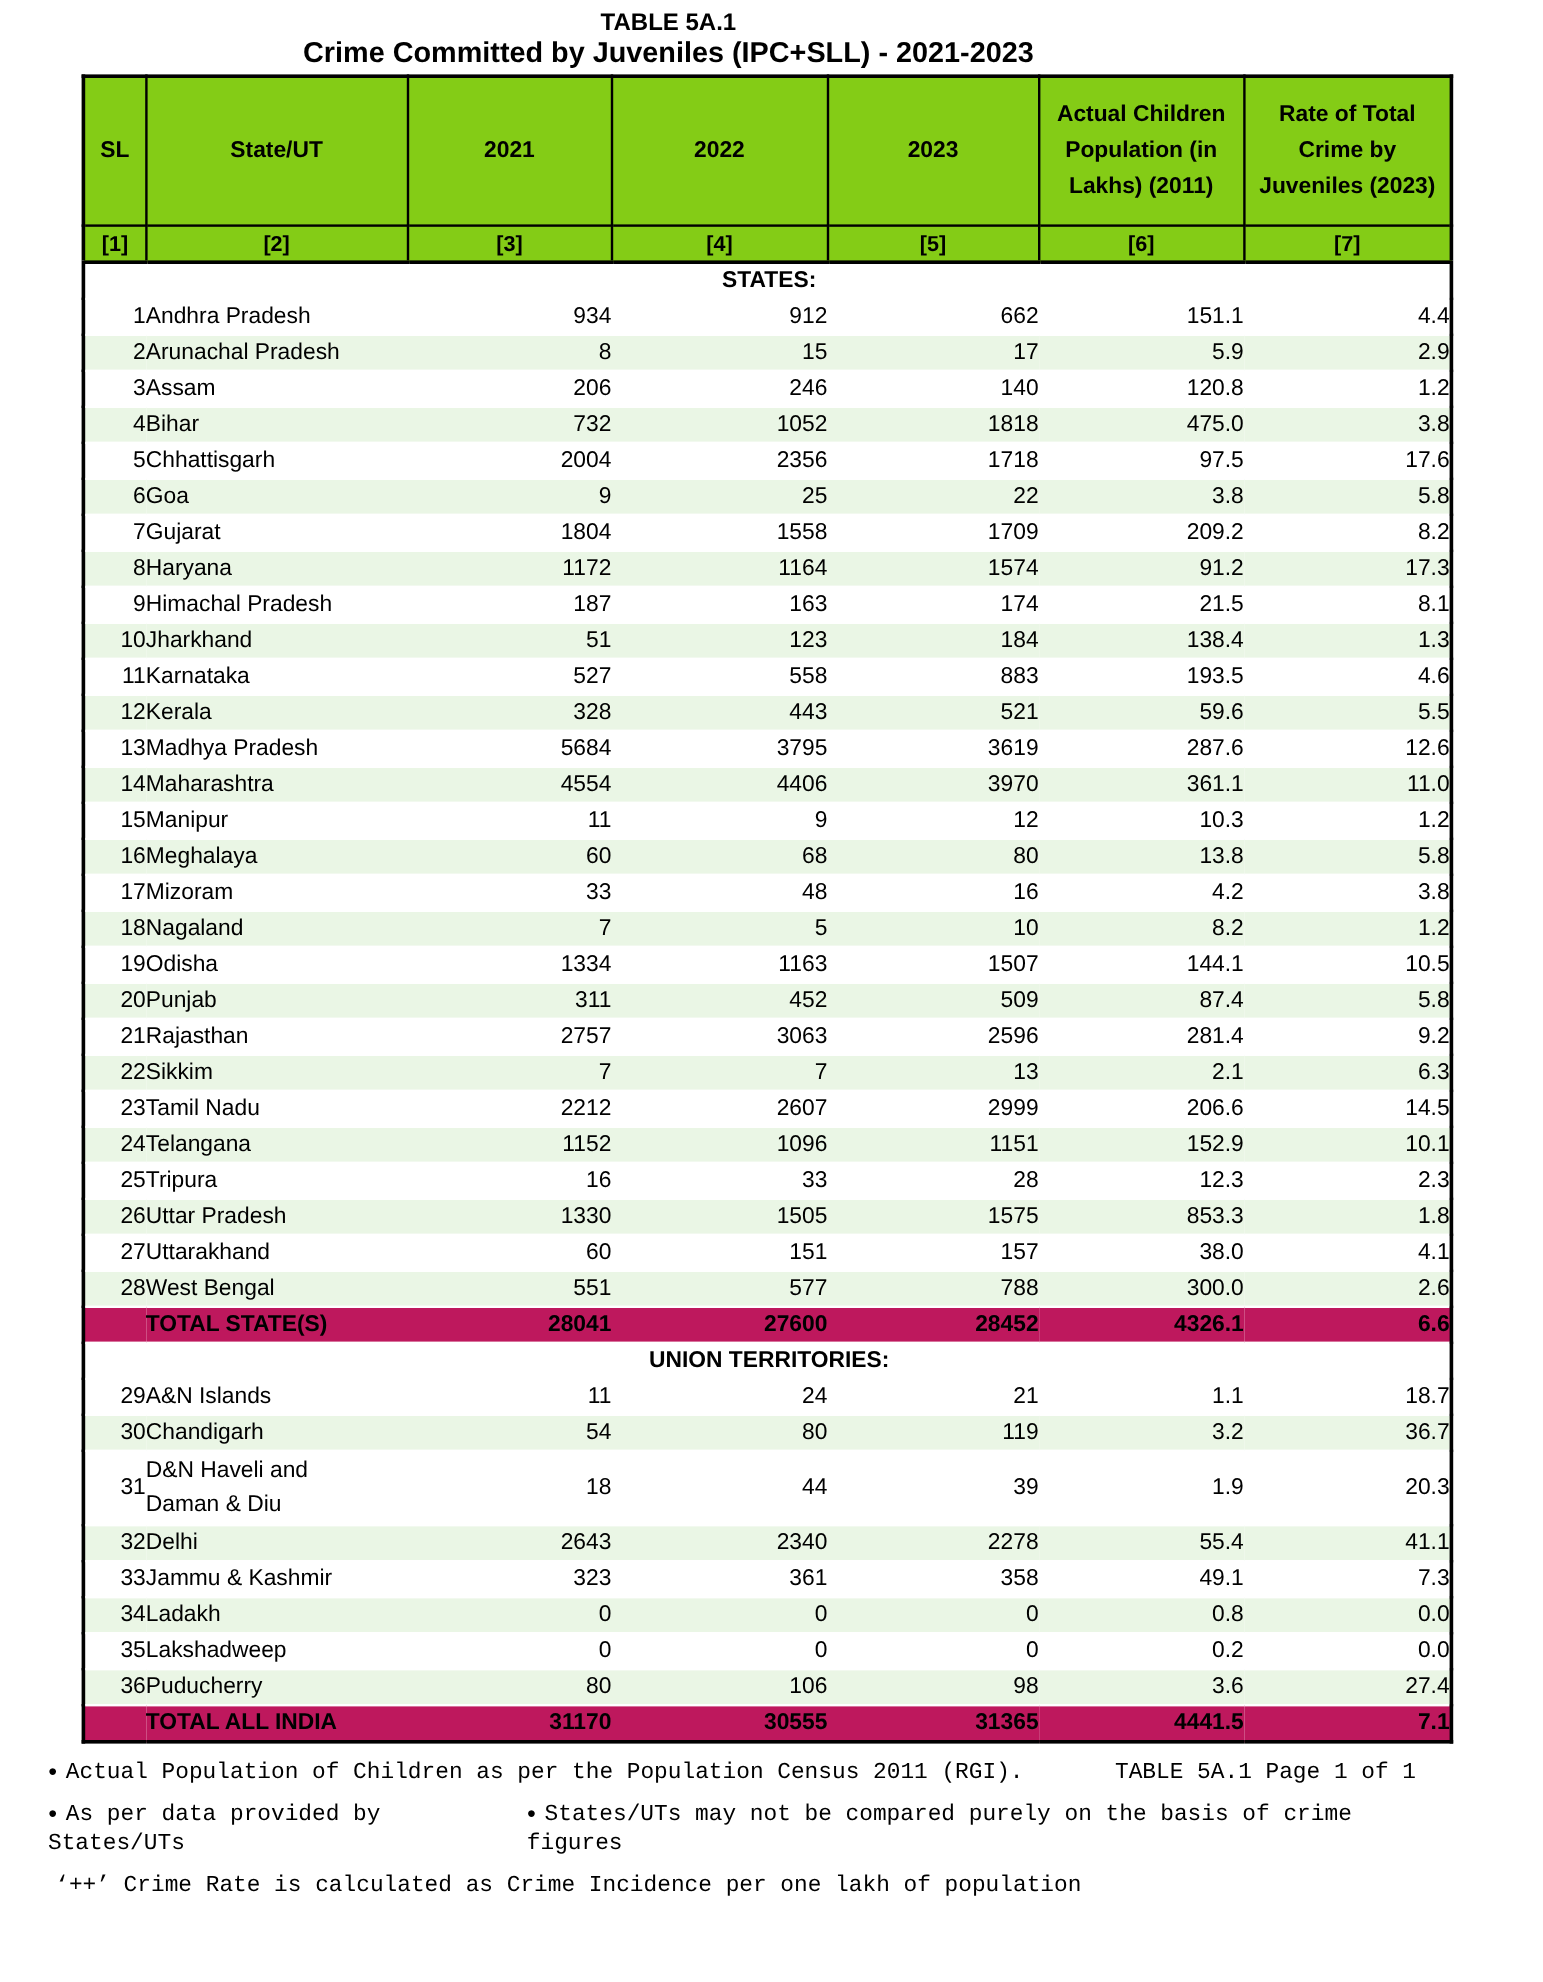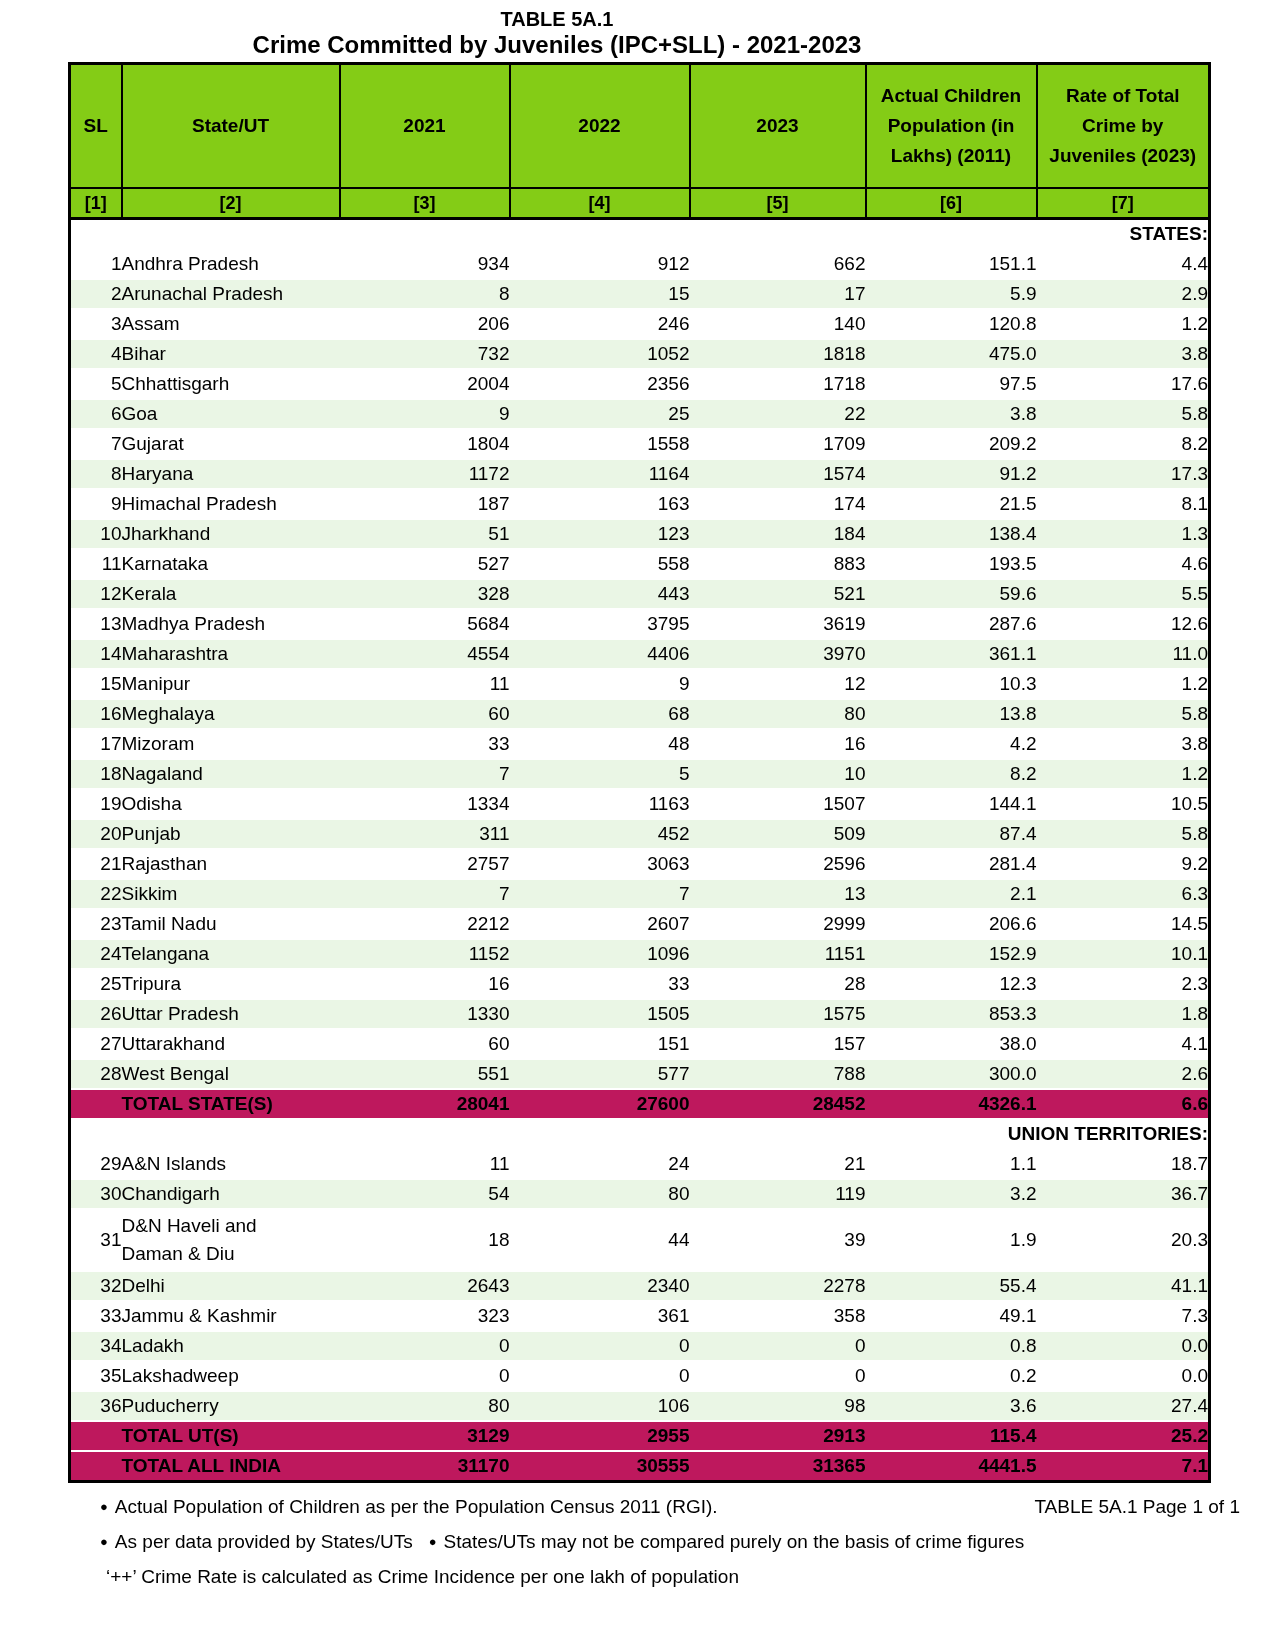--- a/index.html
+++ b/index.html
@@ -55,39 +55,40 @@
   }
   .crime-table tbody td {
     font-size: 19px;
     height: 28px;
     padding: 0;
     vertical-align: middle;
     border-bottom: 2px solid #ffffff;
   }
   tr.section-row td {
     font-weight: bold;
-    text-align: right;
+    text-align: center;
     padding-left: 3px;
     background: #ffffff;
   }
   tr.data-row { background: #ffffff; }
   tr.data-row.shaded { background: #eaf6e5; }
   tr.data-row.tall td { height: 60px; }
   tr.total-row {
     background: #be185d;
     font-weight: bold;
   }
   td.sl-cell { text-align: right; padding-right: 7px; }
   td.state-cell { text-align: left; padding-left: 2px; white-space: pre-line; line-height: 28px; }
   td.num-cell { text-align: right; padding-right: 9px; }
   .footnotes {
-    margin-left: 100px;
+    margin-left: 40px;
     width: 1140px;
     margin-top: 12px;
     font-size: 19px;
+    font-family: Liberation Mono, monospace;
   }
   .note-line {
     display: flex;
     justify-content: flex-start;
     align-items: baseline;
     margin-bottom: 11px;
     line-height: 24px;
   }
   .note-line.spread { justify-content: space-between; }
   .note .bullet {
@@ -473,29 +474,20 @@
           <td class="sl-cell">36</td>
           <td class="state-cell">Puducherry</td>
           <td class="num-cell">80</td>
           <td class="num-cell">106</td>
           <td class="num-cell">98</td>
           <td class="num-cell">3.6</td>
           <td class="num-cell">27.4</td>
         </tr>
         <tr class="total-row">
           <td class="sl-cell"></td>
-          <td class="state-cell">TOTAL UT(S)</td>
-          <td class="num-cell">3129</td>
-          <td class="num-cell">2955</td>
-          <td class="num-cell">2913</td>
-          <td class="num-cell">115.4</td>
-          <td class="num-cell">25.2</td>
-        </tr>
-        <tr class="total-row">
-          <td class="sl-cell"></td>
           <td class="state-cell">TOTAL ALL INDIA</td>
           <td class="num-cell">31170</td>
           <td class="num-cell">30555</td>
           <td class="num-cell">31365</td>
           <td class="num-cell">4441.5</td>
           <td class="num-cell">7.1</td>
         </tr>
       </tbody>
   </table>
 

